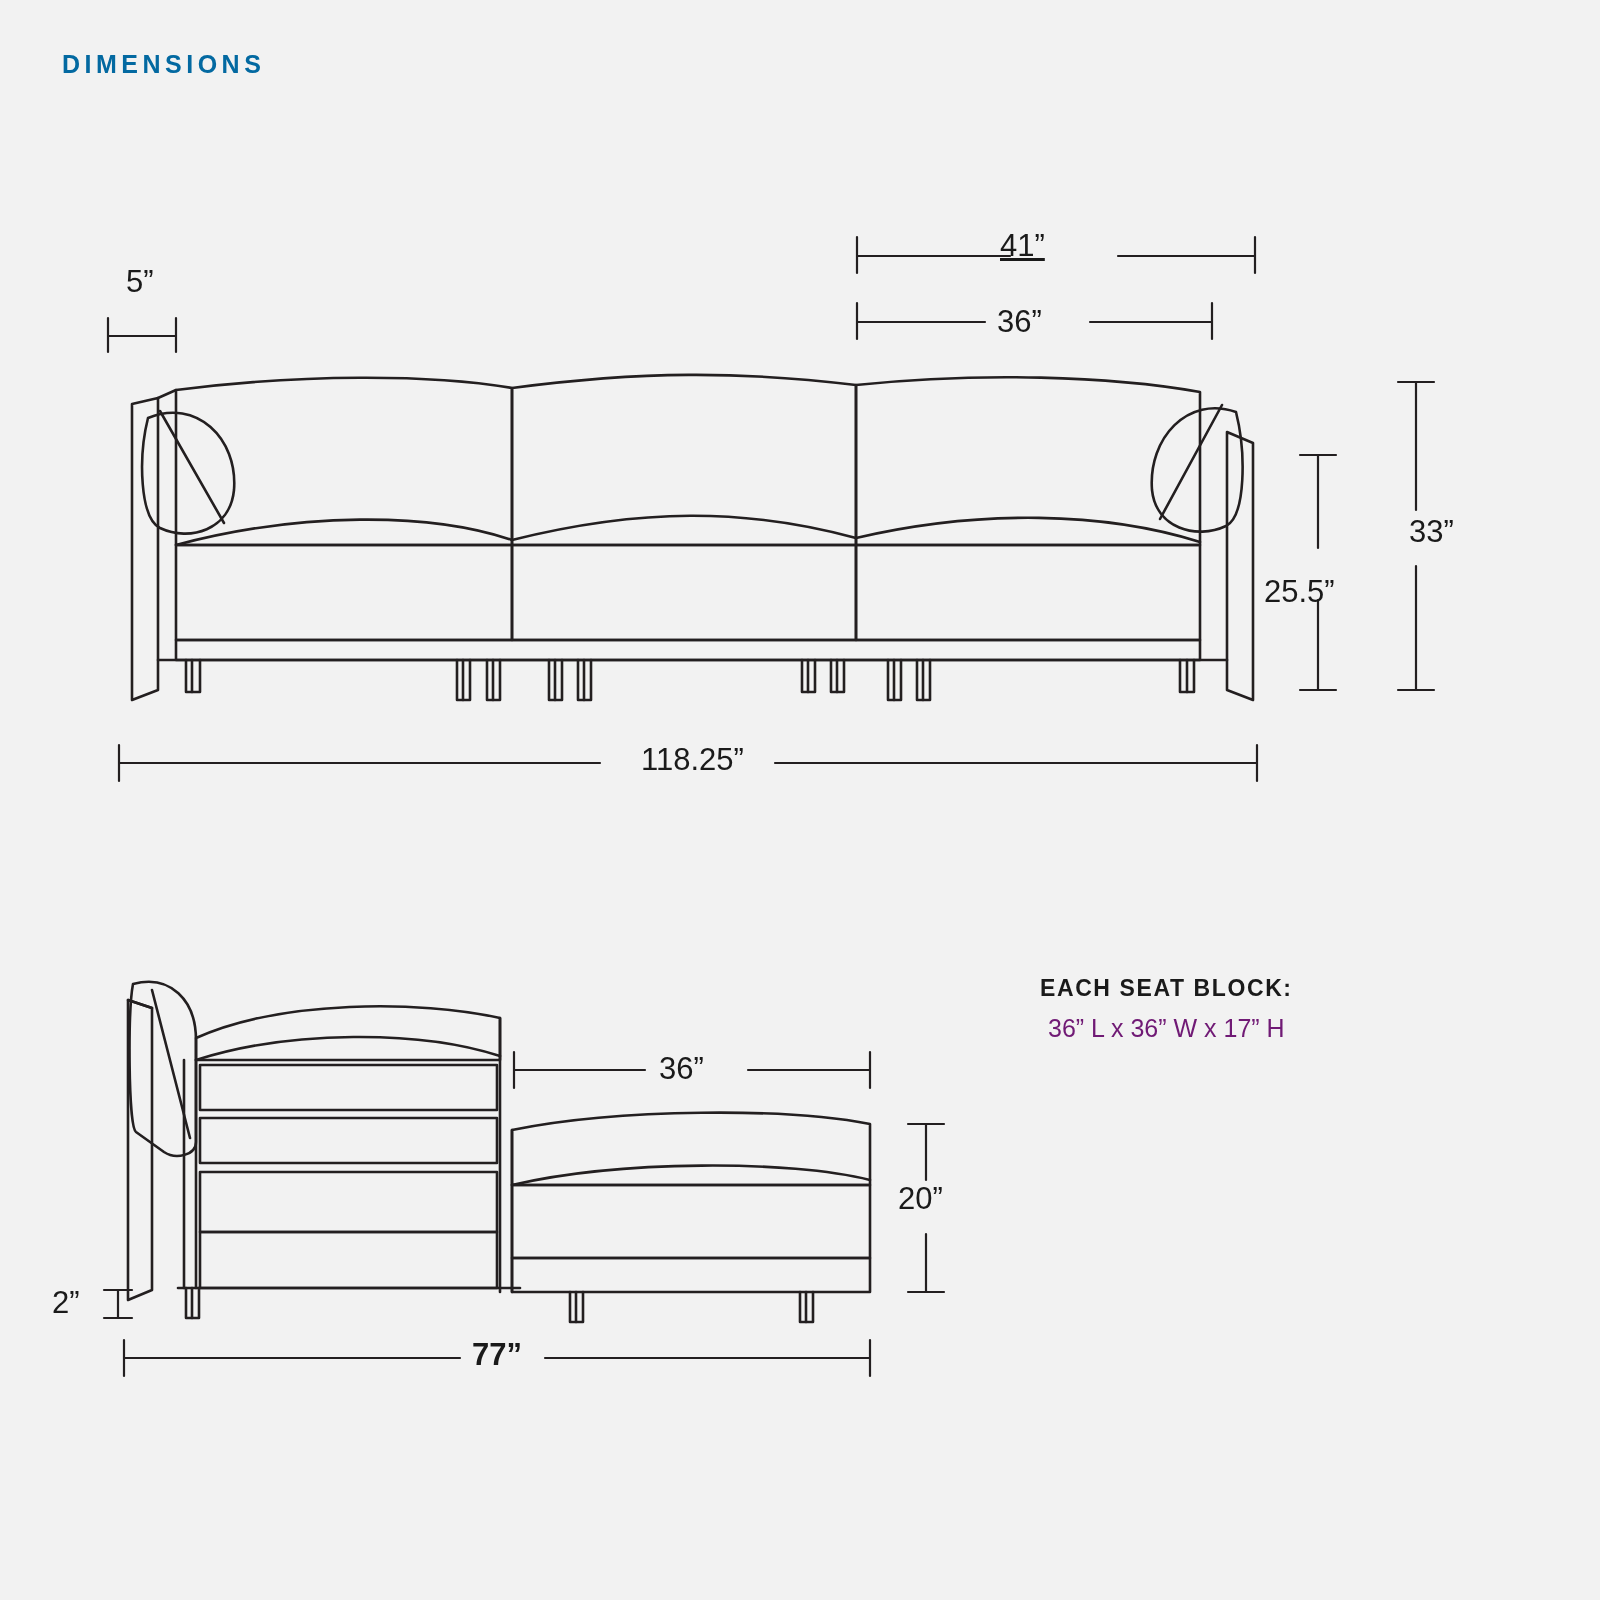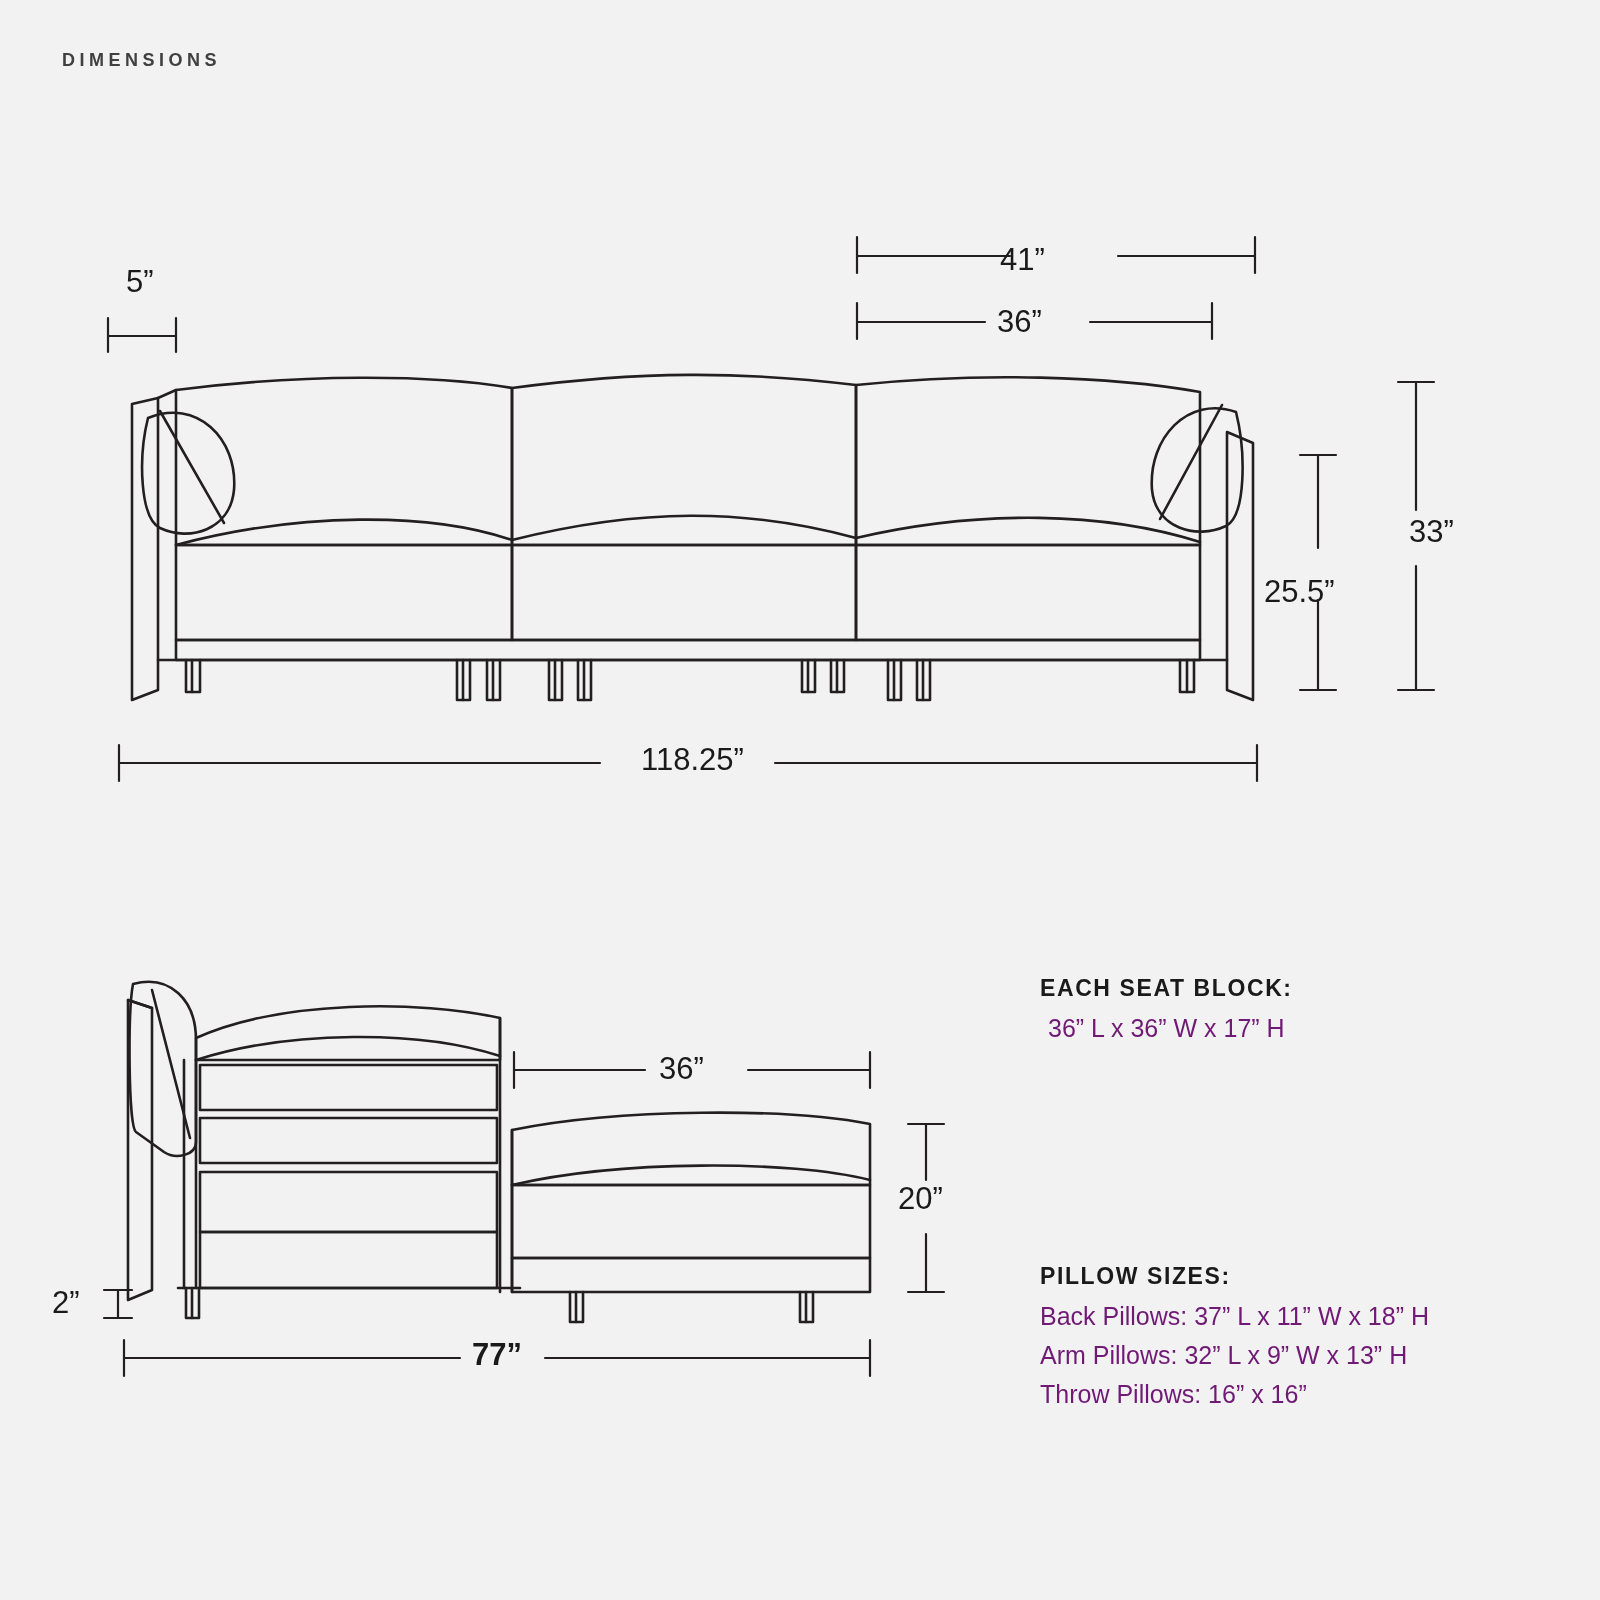--- a/index.html
+++ b/index.html
@@ -17,24 +17,24 @@
   }
   .page {
     position: absolute;
     inset: 0;
     background: #f2f2f2;
   }
   #heading {
     position: absolute;
     left: 62px;
     top: 50px;
-    font-size: 18px;
+    font-size: 25px;
     font-weight: bold;
     letter-spacing: 4.5px;
-    color: #404040;
+    color: #0369a1;
   }
   svg.dwg {
     position: absolute;
     left: 0;
     top: 0;
     width: 1600px;
     height: 1600px;
   }
   .dim-label {
     position: absolute;
@@ -206,21 +206,21 @@
         <path d="M124 1340 L124 1376"></path>
         <path d="M870 1340 L870 1376"></path>
         <path d="M124 1358 L460 1358"></path>
         <path d="M545 1358 L870 1358"></path>
       </g>
     </g>
   </svg>
 
   <div class="dim-label" style="left:126px; top:264px;">5”</div>
 
-  <div class="dim-label" style="left:1000px; top:242px;">41”</div>
+  <div class="dim-label" style="left:1000px; top:228px;text-decoration:underline;">41”</div>
 
   <div class="dim-label" style="left:997px; top:304px;">36”</div>
 
   <div class="dim-label" style="left:1389px; top:514px;margin-left:20px;">33”</div>
 
   <div class="dim-label" style="left:1264px; top:534px;margin-top:40px;">25.5”</div>
 
   <div class="dim-label" style="left:641px; top:742px;">118.25”</div>
 
   <div class="dim-label" style="left:659px; top:1051px;">36”</div>
@@ -230,20 +230,14 @@
   <div class="dim-label" style="left:52px; top:1285px;">2”</div>
 
   <div class="dim-label" style="left:472px; top:1337px;font-weight:bold;">77”</div>
 
   <div class="spec-block" style="top:975px;text-align:center;">
     <div class="spec-title">EACH SEAT BLOCK:</div>
     <div class="spec-line">36” L x 36” W x 17” H</div>
   </div>
 
 
-  <div class="spec-block" style="top:1263px;">
-    <div class="spec-title">PILLOW SIZES:</div>
-    <div class="spec-line">Back Pillows: 37” L x 11” W x 18” H</div>
-    <div class="spec-line">Arm Pillows: 32” L x 9” W x 13” H</div>
-    <div class="spec-line">Throw Pillows: 16” x 16”</div>
-  </div>
 
 </div>
 
 </body></html>

